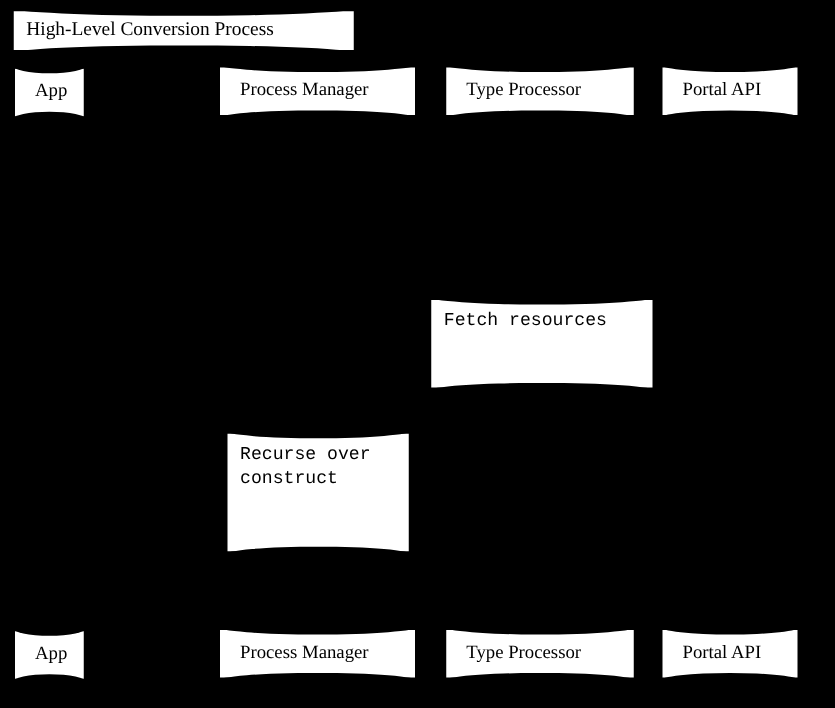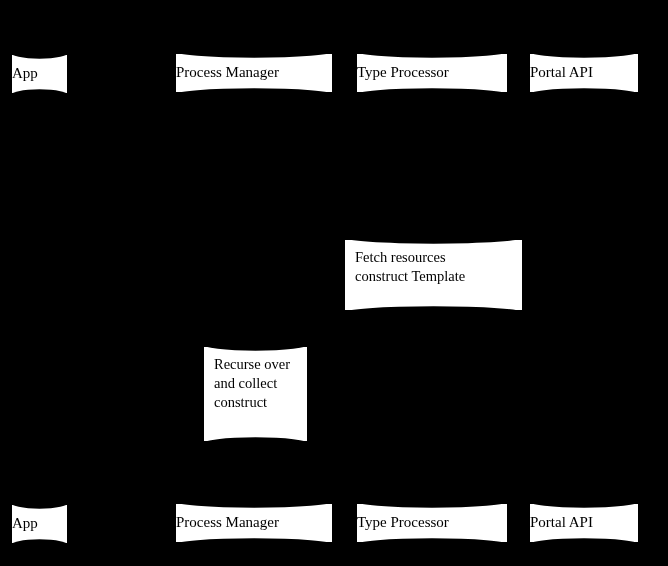--- a/index.html
+++ b/index.html
@@ -64,30 +64,31 @@
   
   .title-box {
     font-size: 15.5px;
   }
   .title-box .hbox-inner { padding-left: 10px; }
 
   
   .participant {
     font-size: 15px;
   }
-  .participant .hbox-inner { padding-left: 0; }
+  .participant .hbox-inner { padding-left: 16px; }
 
   
   .note {
     font-size: 14.5px;
     align-items: flex-start;
   }
   .note .hbox-inner {
     padding: 8px 10px 6px 10px;
     line-height: 1.30;
+    font-family: Liberation Mono, monospace;
   }
   .note-line { display: block; white-space: pre; }
 
   
   .lifeline {
     position: absolute;
     width: 1px;
     background: #000000;
     z-index: 0;
   }
@@ -95,48 +96,49 @@
 </head>
 <body>
 
 <div id="canvas">
 
   <div class="lifeline" style="left:39px;  top:93px; height:411px;"></div>
   <div class="lifeline" style="left:254px; top:92px; height:412px;"></div>
   <div class="lifeline" style="left:432px; top:92px; height:412px;"></div>
   <div class="lifeline" style="left:584px; top:91px; height:413px;"></div>
 
+  <div class="hbox title-box" style="left:11px; top:9px; width:272px; height:31px;">
+    <span class="hbox-inner">High-Level Conversion Process</span>
+  </div>
 
   <div class="hbox participant" style="left:12px; top:55px; width:55px; height:38px;">
     <span class="hbox-inner">App</span>
   </div>
 
   <div class="hbox participant" style="left:176px; top:54px; width:156px; height:38px;">
     <span class="hbox-inner">Process Manager</span>
   </div>
 
   <div class="hbox participant" style="left:357px; top:54px; width:150px; height:38px;">
     <span class="hbox-inner">Type Processor</span>
   </div>
 
   <div class="hbox participant" style="left:530px; top:54px; width:108px; height:38px;">
     <span class="hbox-inner">Portal API</span>
   </div>
 
   <div class="hbox note" style="left:345px; top:240px; width:177px; height:70px;">
     <span class="hbox-inner">
       <span class="note-line">Fetch resources</span>
-      <span class="note-line">construct Template</span>
     </span>
   </div>
 
-  <div class="hbox note" style="left:204px; top:347px; width:103px; height:94px;">
+  <div class="hbox note" style="left:182px; top:347px; width:145px; height:94px;">
     <span class="hbox-inner">
       <span class="note-line">Recurse over</span>
-      <span class="note-line">and collect</span>
       <span class="note-line">construct</span>
     </span>
   </div>
 
   <div class="hbox participant" style="left:12px; top:505px; width:55px; height:38px;">
     <span class="hbox-inner">App</span>
   </div>
 
   <div class="hbox participant" style="left:176px; top:504px; width:156px; height:38px;">
     <span class="hbox-inner">Process Manager</span>

